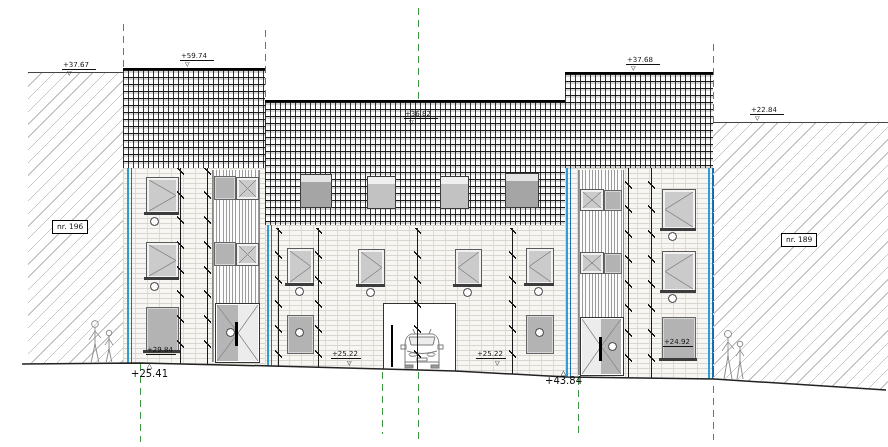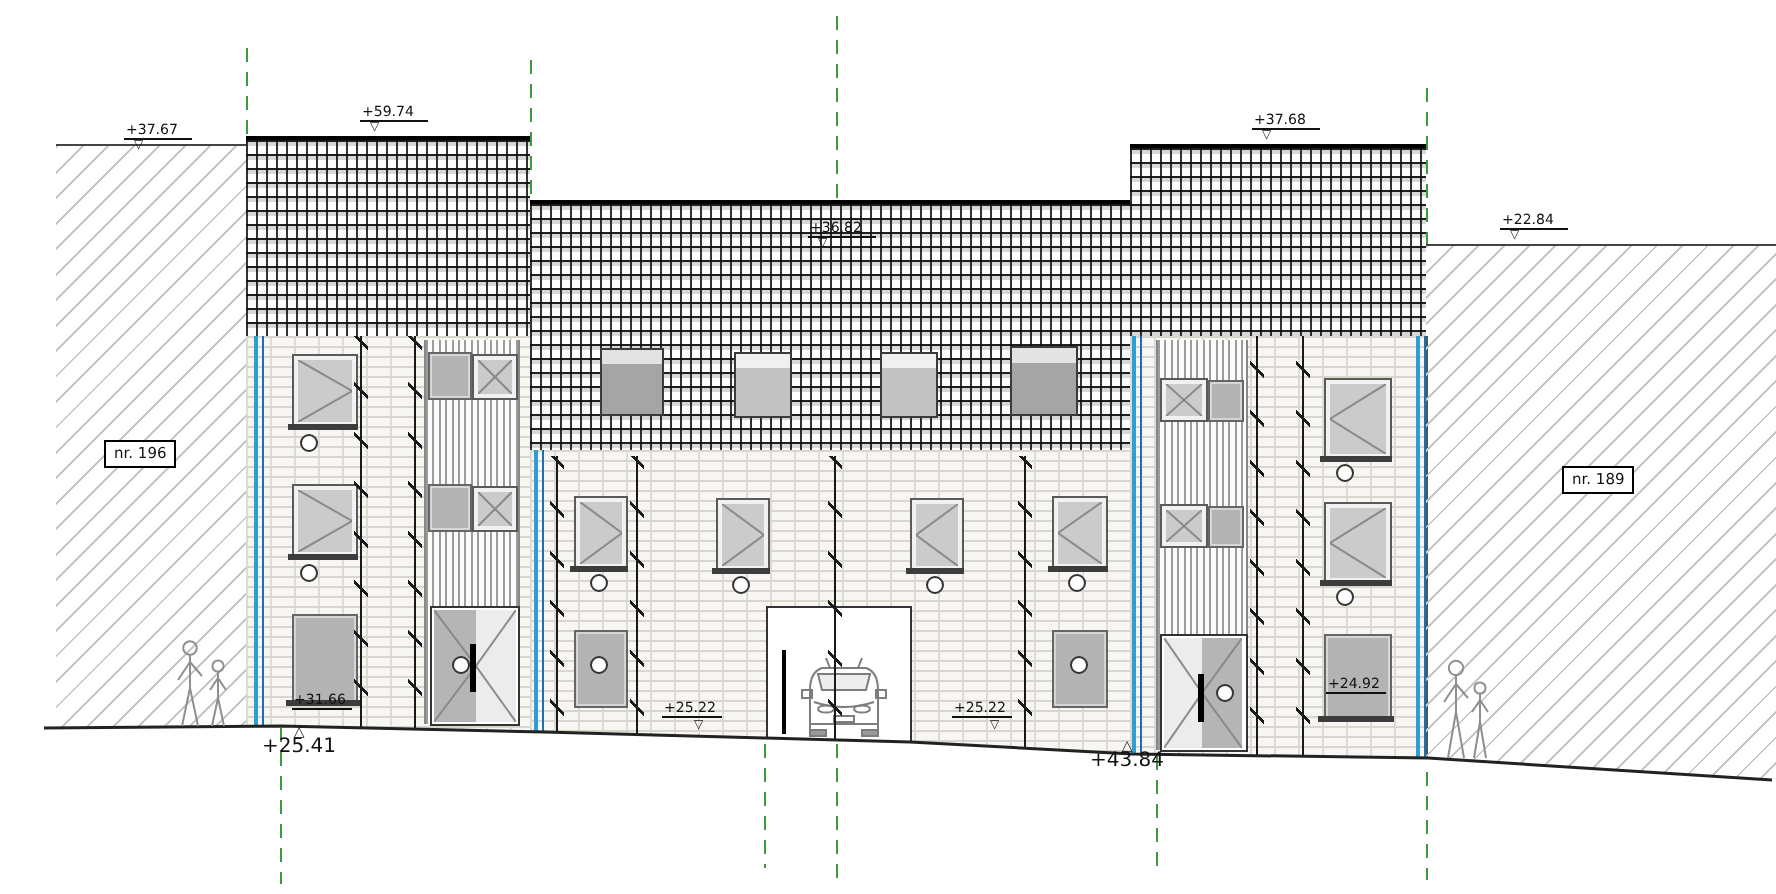--- a/index.html
+++ b/index.html
@@ -129,21 +129,21 @@
     <div class="leafR" style="left:22px;width:20px;">
       <svg class="wsvg" viewBox="0 0 100 100" preserveAspectRatio="none" style="left:0;top:0;width:100%;height:100%;">
           <line x1="100" y1="0" x2="0" y2="50"></line>
           <line x1="100" y1="100" x2="0" y2="50"></line>
         </svg>
     </div>
   </div>
   <div class="abs handle" style="left:235px;top:322px;height:24px;"></div>
   <div class="abs tag" style="left:226px;top:328px;"></div>
 
-  <div class="abs flr" style="left:146px;top:346px;">+31.66</div>
+  <div class="abs flr" style="left:146px;top:346px;">+29.84</div>
   <div class="abs gmk" style="left:131px;top:363px;">
     <div class="gmk-m">△</div>
     <div class="gmk-t">+25.41</div>
   </div>
 
   <div class="abs slate" style="left:265px;top:100px;width:300px;height:125px;"></div>
   <div class="abs slatepatch" style="left:565px;top:168px;width:12px;height:58px;"></div>
   <div class="abs lvl" style="left:404px;top:84px;margin-top:26px;">
     <div class="lvl-t">+36.82</div>
     <div class="lvl-m">▽</div>

